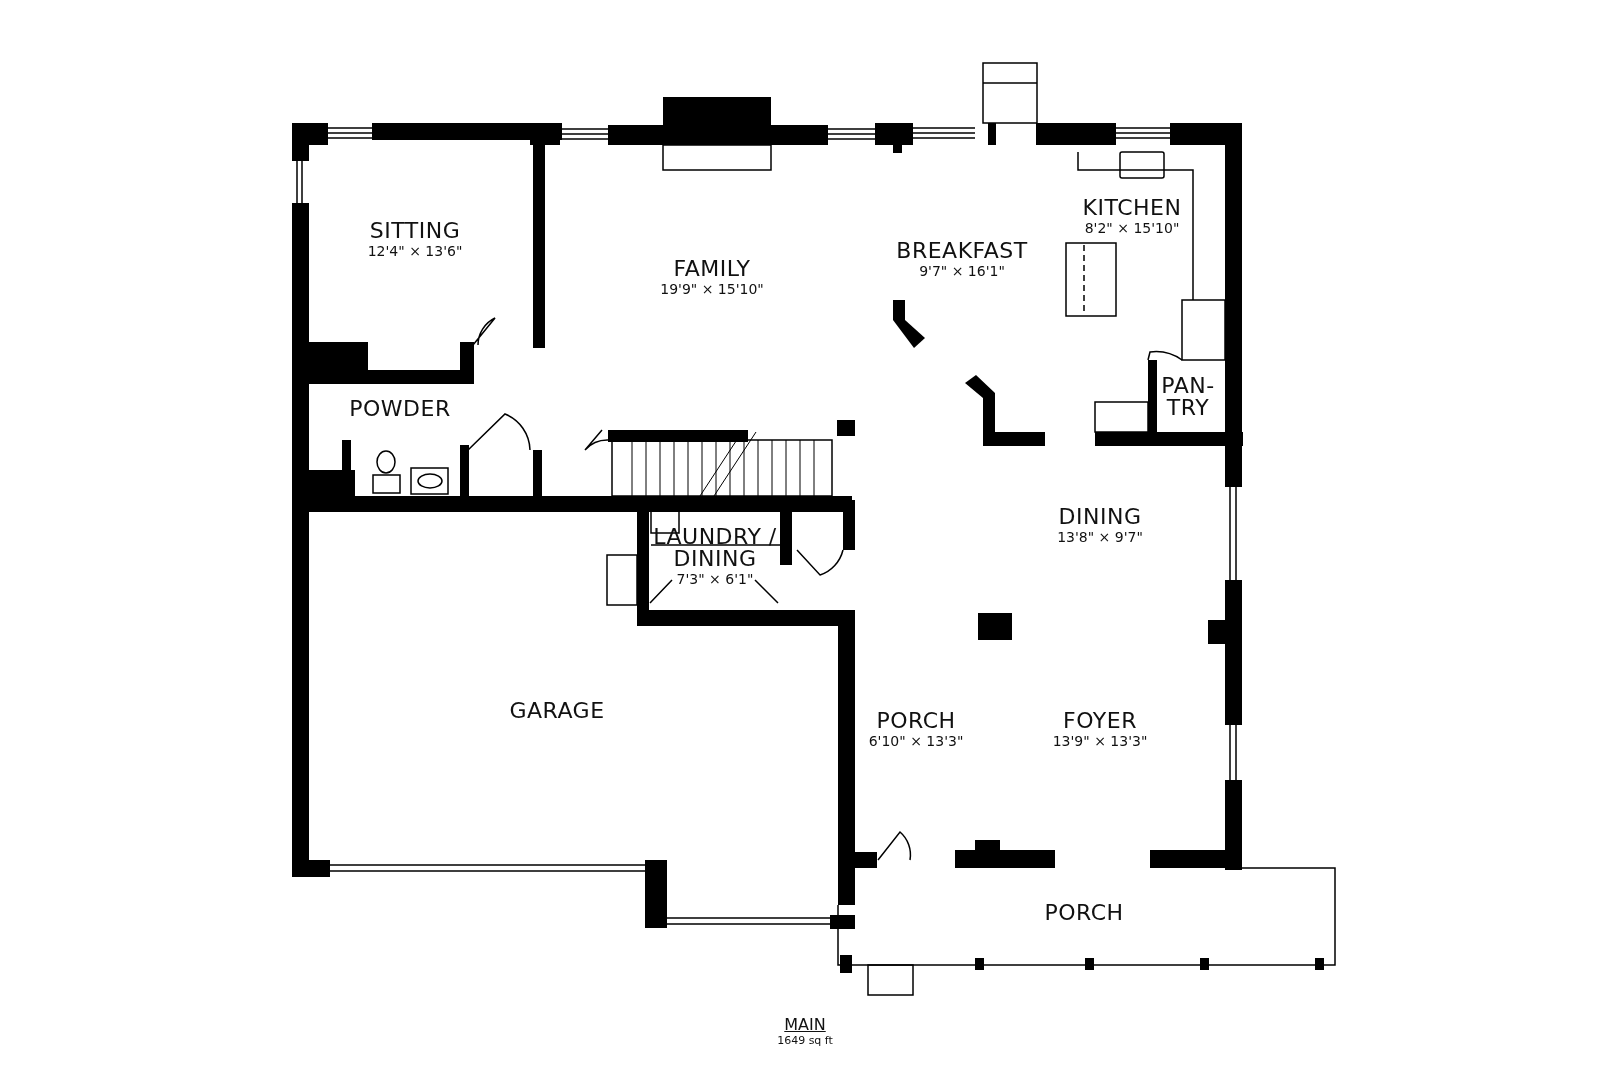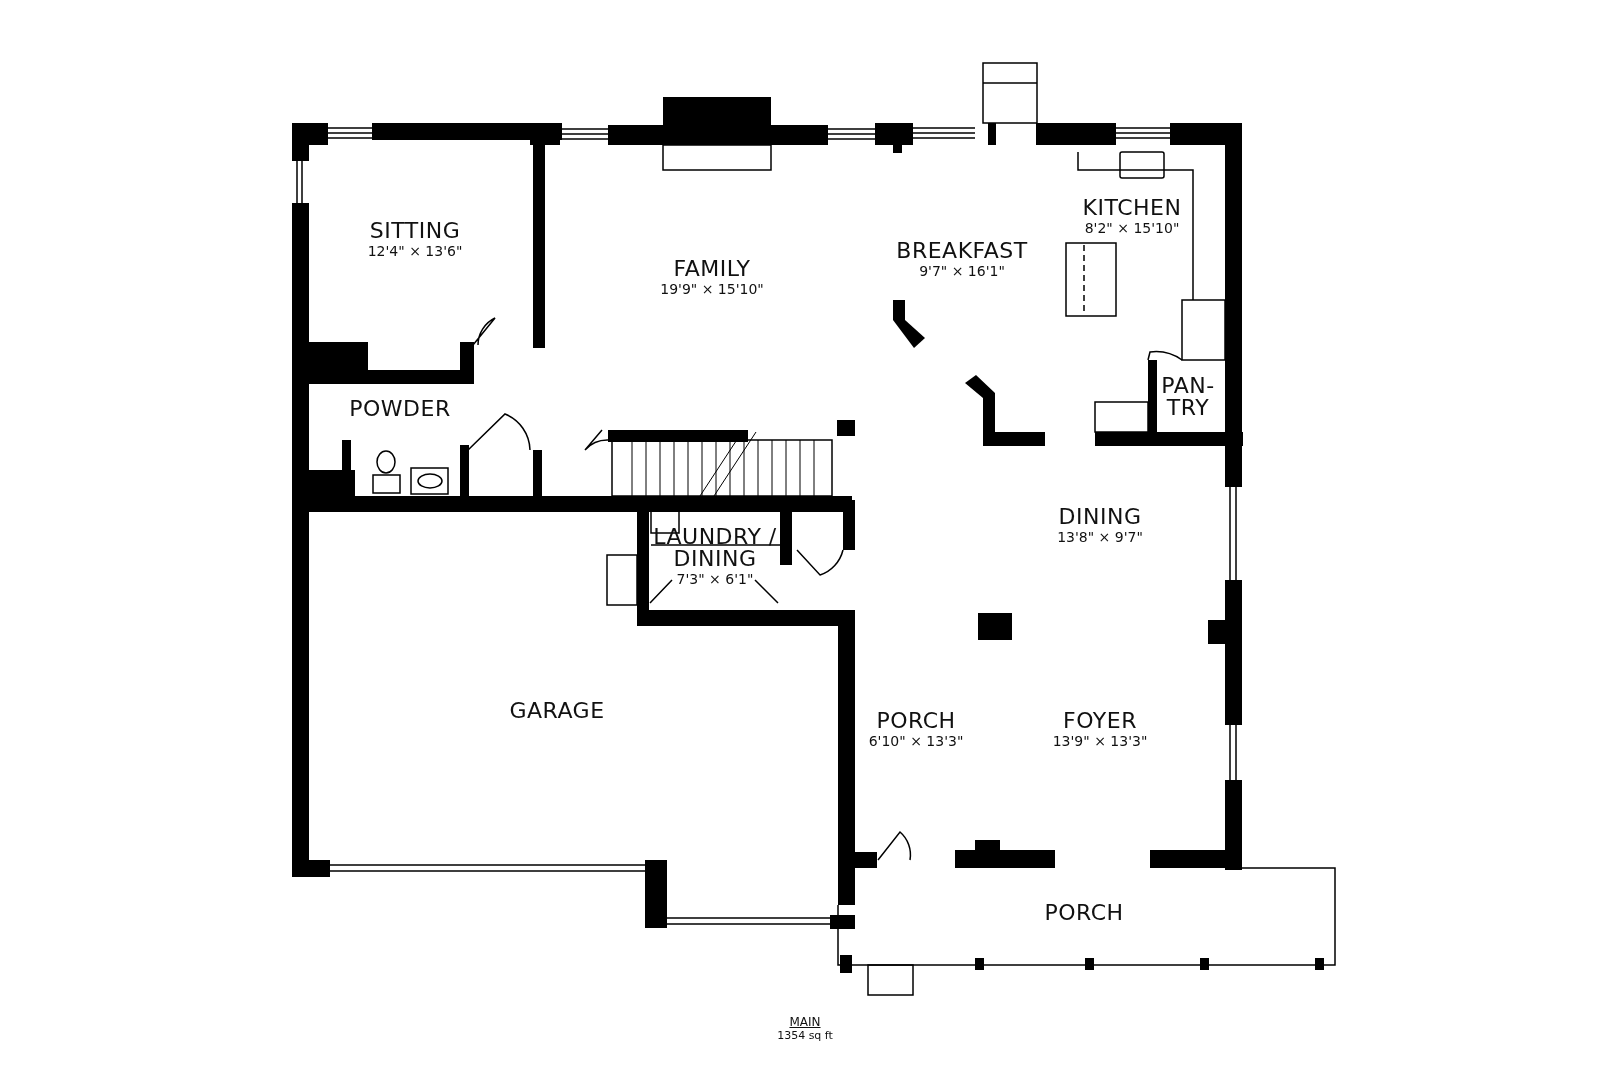--- a/index.html
+++ b/index.html
@@ -2,21 +2,21 @@
 <html><head>
 <meta charset="utf-8">
 <style>
   html,body{margin:0;padding:0;background:#fff;}
   body{width:1620px;height:1080px;position:relative;overflow:hidden;font-family:"DejaVu Sans","Liberation Sans",sans-serif;color:#111;}
   #plan{position:absolute;left:0;top:0;}
   .room{position:absolute;text-align:center;transform:translateX(-50%);white-space:nowrap;}
   .room .name{font-size:22px;letter-spacing:0.5px;line-height:22px;display:block;}
   .room .dim{font-size:14px;line-height:18px;display:block;}
   .footer{position:absolute;left:805px;top:1015px;transform:translateX(-50%);text-align:center;}
-  .footer .lvl{font-size:12px;display:block;text-decoration:underline;}
+  .footer .lvl{font-size:16px;display:block;text-decoration:underline;}
   .footer .area{font-size:11px;display:block;}
 </style>
 </head>
 <body>
 
 <svg id="plan" width="1620" height="1080" viewBox="0 0 1620 1080" xmlns="http://www.w3.org/2000/svg">
   <g fill="#000">
 
     <rect x="292" y="123" width="36" height="22"></rect>
     <rect x="372" y="123" width="190" height="17"></rect>
@@ -183,14 +183,14 @@
 <div class="room" style="left:1100px;top:710px;">
   <span class="name">FOYER</span>
   <span class="dim">13'9" × 13'3"</span>
 </div>
 <div class="room" style="left:1084px;top:902px;">
   <span class="name">PORCH</span>
 </div>
 
 <div class="footer">
   <span class="lvl">MAIN</span>
-  <span class="area">1354 sq ft</span>
+  <span class="area">1649 sq ft</span>
 </div>
 
 </body></html>

